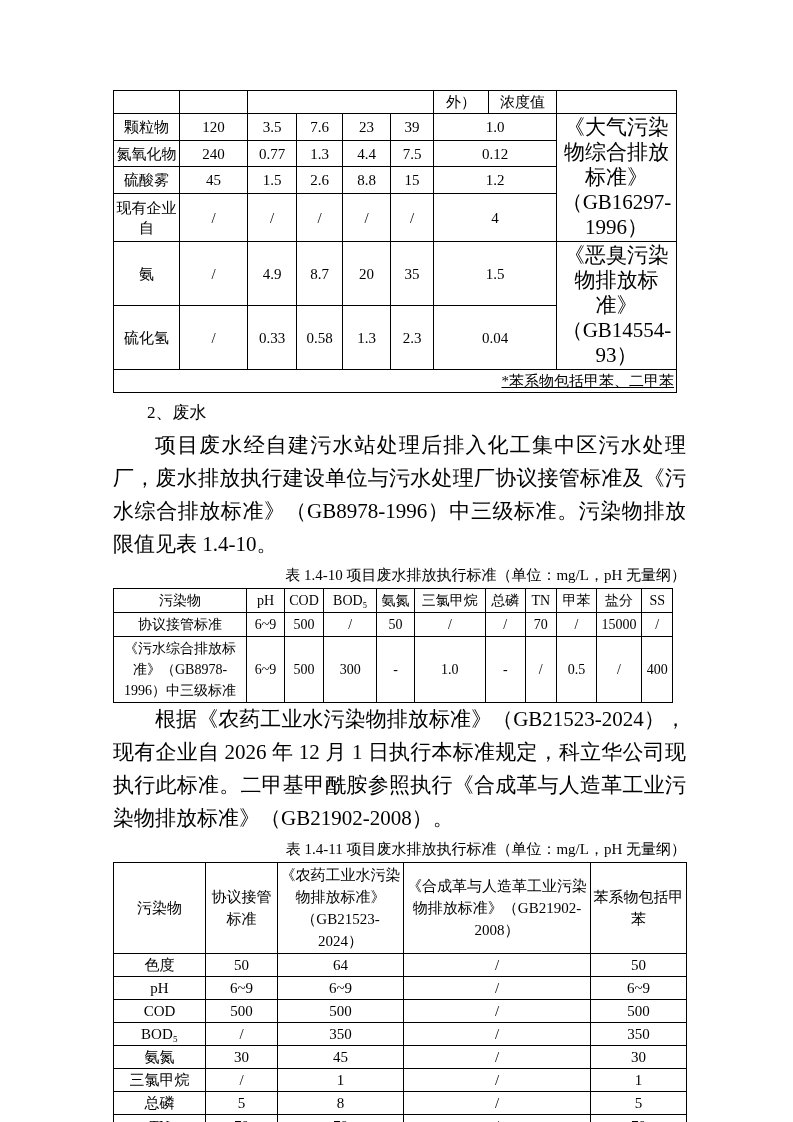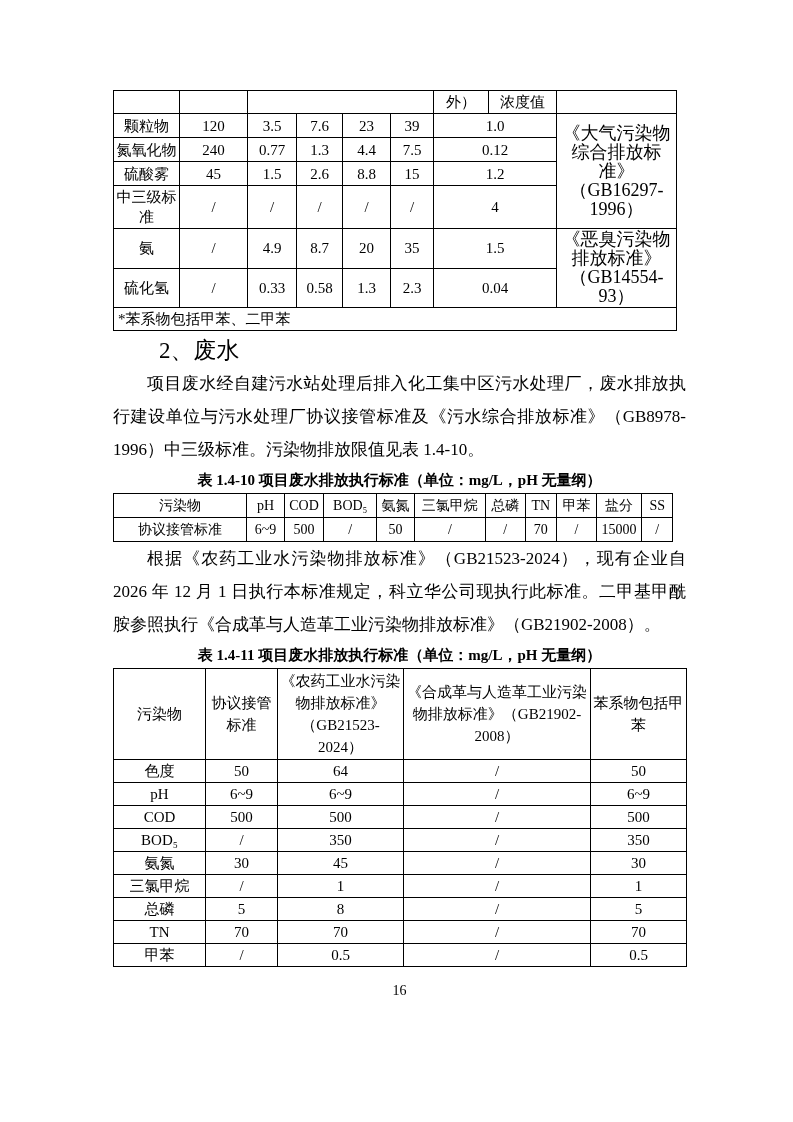--- a/index.html
+++ b/index.html
@@ -22,43 +22,43 @@
     border: 1px solid #000;
     text-align: center;
     vertical-align: middle;
     padding: 1px 2px;
     overflow: hidden;
   }
   
   .t-air { width: 563px; font-size: 15px; }
   .t-air td { height: 24px; line-height: 20px; }
   .t-air tr.hdr td { height: 22px; }
-  .t-air td.std { font-size: 18px; line-height: 19px; }
-  .t-air td.footnote { text-align: left; padding-left: 4px; height: 23px; }
+  .t-air td.std { font-size: 21px; line-height: 25px; }
+  .t-air td.footnote { text-align: right; padding-left: 4px; height: 23px; text-decoration: underline; }
   
   .t10 { width: 560px; font-size: 14px; }
   .t10 td { height: 24px; line-height: 20px; }
   .t10 td.row-label-tall { line-height: 21px; }
   
   .t11 { width: 573px; font-size: 15px; }
   .t11 td { height: 23px; line-height: 20px; }
   .t11 tr.hdr td { height: 64px; line-height: 22px; }
   
   .h-line {
-    font-size: 23px; line-height: 33px;
+    font-size: 17px; line-height: 33px;
     text-indent: 2em; margin: 0;
   }
   .h2 { margin-top: 3px; }
   .para {
-    font-size: 17px; line-height: 33px;
+    font-size: 21px; line-height: 33px;
     text-align: justify; text-indent: 2em; margin: 0;
   }
   .tbl-title {
-    font-weight: bold; font-size: 15px;
-    text-align: center; line-height: 22px;
+    font-weight: normal; font-size: 15px;
+    text-align: right; line-height: 22px;
     margin: 3px 0 2px 0;
   }
   .pageno {
     text-align: center; font-size: 14px;
     margin-top: 16px;
   }
 </style>
 </head>
 <body>
 
@@ -107,21 +107,21 @@
         <tr>
           <td>硫酸雾</td>
           <td>45</td>
           <td>1.5</td>
           <td>2.6</td>
           <td>8.8</td>
           <td>15</td>
           <td colspan="2">1.2</td>
         </tr>
         <tr>
-          <td>中三级标准</td>
+          <td>现有企业自</td>
           <td>/</td>
           <td>/</td>
           <td>/</td>
           <td>/</td>
           <td>/</td>
           <td colspan="2">4</td>
         </tr>
         <tr>
           <td>氨</td>
           <td>/</td>
@@ -185,20 +185,33 @@
           <td>500</td>
           <td>/</td>
           <td>50</td>
           <td>/</td>
           <td>/</td>
           <td>70</td>
           <td>/</td>
           <td>15000</td>
           <td>/</td>
         </tr>
+        <tr>
+          <td class="row-label-tall">《污水综合排放标准》（GB8978-1996）中三级标准</td>
+          <td>6~9</td>
+          <td>500</td>
+          <td>300</td>
+          <td>-</td>
+          <td>1.0</td>
+          <td>-</td>
+          <td>/</td>
+          <td>0.5</td>
+          <td>/</td>
+          <td>400</td>
+        </tr>
       </tbody>
   </table>
 
   <p class="para">根据《农药工业水污染物排放标准》（GB21523-2024），现有企业自 2026 年 12 月 1 日执行本标准规定，科立华公司现执行此标准。二甲基甲酰胺参照执行《合成革与人造革工业污染物排放标准》（GB21902-2008）。</p>
 
   <div class="tbl-title">表 1.4-11 项目废水排放执行标准（单位：mg/L，pH 无量纲）</div>
   <table class="t11">
     <colgroup>
       <col style="width:92px">
         <col style="width:72px">

